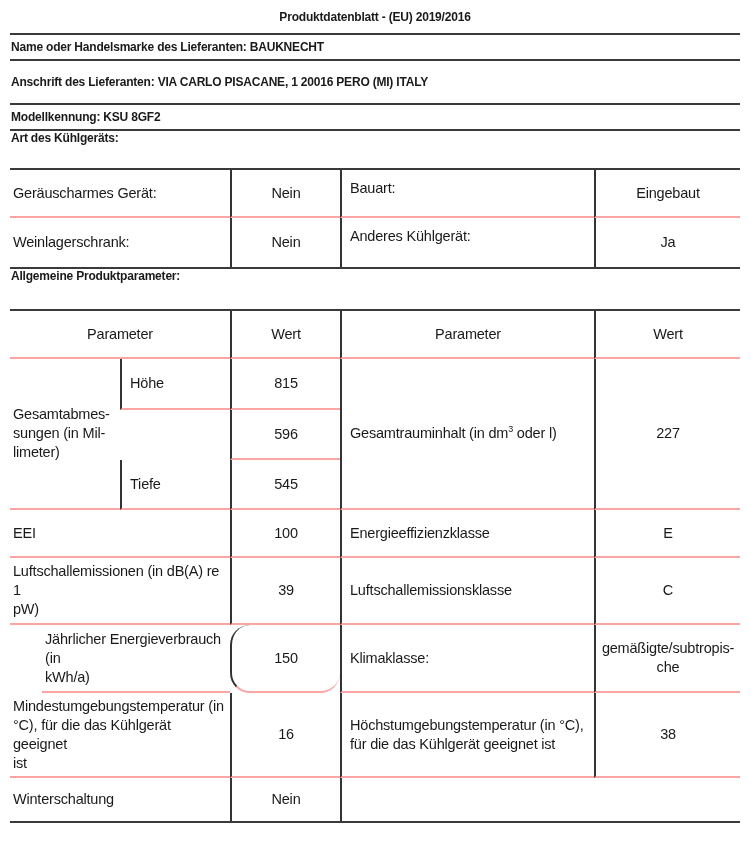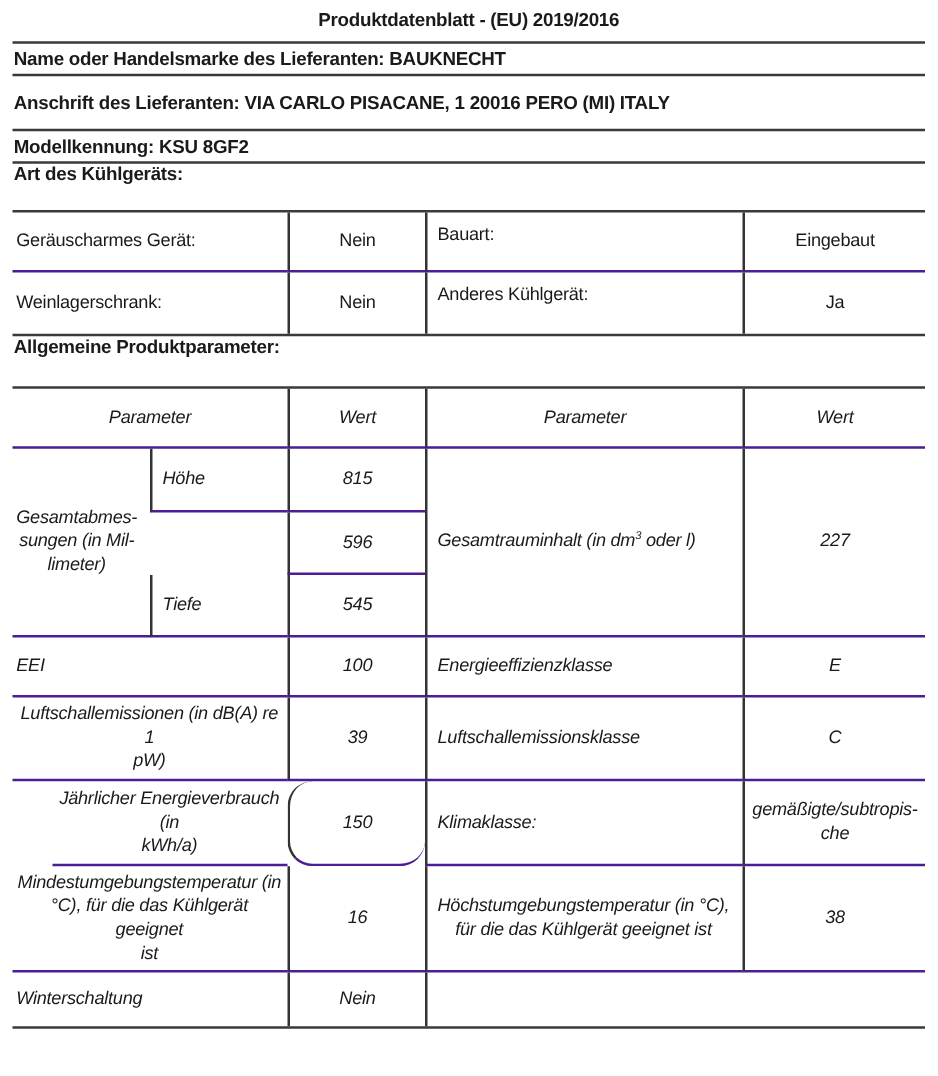--- a/index.html
+++ b/index.html
@@ -6,35 +6,35 @@
   .page{
     width:750px;height:861px;background:#ffffff;color:#1a1a1a;
     font-family:"Liberation Sans","DejaVu Sans",sans-serif;
     font-size:14.5px;letter-spacing:-0.2px;position:relative;overflow:hidden;
   }
   .inner{width:730px;margin:0 10px;}
   .band{box-sizing:border-box;border-bottom:2px solid #3a3a3a;display:flex;align-items:center;}
   .title-band{height:35px;justify-content:center;}
   .info-band{height:26px;padding-left:1px;}
   .h44{height:44px;}
-  .bold{font-weight:bold;font-size:15px;}
+  .bold{font-weight:bold;font-size:12px;}
   .section-heading{box-sizing:border-box;display:flex;align-items:flex-start;padding-left:1px;}
   .sh1{height:37px;}
   .sh2{height:40px;}
   .tbl{display:grid;box-sizing:content-box;border-top:2px solid #3a3a3a;border-bottom:2px solid #3a3a3a;}
   .t1{grid-template-columns:220px 110px 254px 146px;grid-template-rows:48px 49px;}
   .t2{grid-template-columns:110px 110px 110px 254px 146px;
-      grid-template-rows:48px 51px 50px 50px 48px 67px 68px 85px 43px;font-style:italic;}
+      grid-template-rows:48px 51px 50px 50px 48px 67px 68px 85px 43px;}
   .c{box-sizing:border-box;display:flex;align-items:center;white-space:pre-line;line-height:19px;}
   .left{justify-content:flex-start;text-align:left;padding-left:3px;padding-right:4px;}
   .left8{justify-content:flex-start;text-align:left;padding-left:8px;padding-right:4px;}
   .center{justify-content:center;text-align:center;padding:0 3px;}
   .topalign{align-items:flex-start;padding-top:9px;}
   .bl{border-left:2px solid #333333;}
-  .bb{border-bottom:2px solid #4c1d95;text-align:center;}
+  .bb{border-bottom:2px solid #fca5a5;}
   sup{font-size:9px;line-height:0;}
 </style>
 </head>
 <body>
 
 <div class="page">
   <div class="inner">
 
     <div class="band title-band">
       <span class="bold">Produktdatenblatt - (EU) 2019/2016</span>

